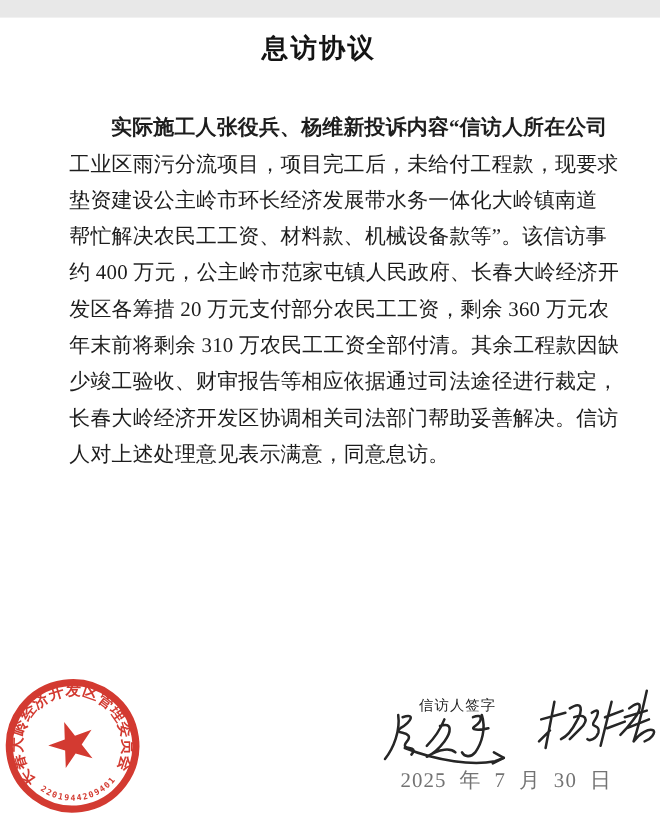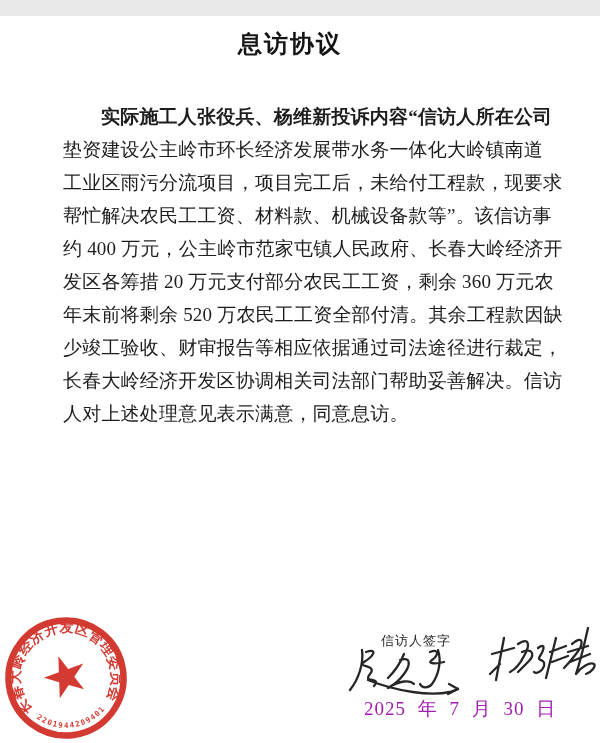--- a/index.html
+++ b/index.html
@@ -70,21 +70,21 @@
     stroke-width:2.3;
     stroke-linecap:round;
     stroke-linejoin:round;
   }
   .doc-date{
     position:absolute;
     left:364px;top:680px;
     font-size:19px;
     letter-spacing:1px;
     word-spacing:6px;
-    color:#a21caf;
+    color:#737373;
   }
   .seal-arc-text{
     font-family:"Liberation Sans","DejaVu Sans",sans-serif;
     font-size:14px;
     font-weight:700;
     letter-spacing:0.4px;
   }
   .seal-num-text{
     font-family:"DejaVu Sans Mono","Liberation Mono",monospace;
     font-size:7.5px;
@@ -94,26 +94,26 @@
 </style>
 </head>
 <body>
 
 <main class="page">
 
   <h1 class="doc-title">息访协议</h1>
 
   <section class="doc-body">
     <div class="line indent">实际施工人张役兵、杨维新投诉内容“信访人所在公司</div>
+    <div class="line">工业区雨污分流项目，项目完工后，未给付工程款，现要求</div>
     <div class="line">垫资建设公主岭市环长经济发展带水务一体化大岭镇南道</div>
-    <div class="line">工业区雨污分流项目，项目完工后，未给付工程款，现要求</div>
     <div class="line">帮忙解决农民工工资、材料款、机械设备款等”。该信访事</div>
     <div class="line">约 400 万元，公主岭市范家屯镇人民政府、长春大岭经济开</div>
     <div class="line">发区各筹措 20 万元支付部分农民工工资，剩余 360 万元农</div>
-    <div class="line">年末前将剩余 520 万农民工工资全部付清。其余工程款因缺</div>
+    <div class="line">年末前将剩余 310 万农民工工资全部付清。其余工程款因缺</div>
     <div class="line">少竣工验收、财审报告等相应依据通过司法途径进行裁定，</div>
     <div class="line">长春大岭经济开发区协调相关司法部门帮助妥善解决。信访</div>
     <div class="line last">人对上述处理意见表示满意，同意息访。</div>
   </section>
 
   <svg class="seal" viewBox="0 0 128 142" role="img" aria-label="长春大岭经济开发区管理委员会">
     <g transform="rotate(-8 64 71)">
       <circle cx="64" cy="71" r="57.5" fill="none" stroke-width="6.5" stroke="#d02c22"></circle>
       <path d="M0,-22 L4.95,-6.81 L20.92,-6.8 L8.01,2.6 L12.93,17.8 L0,8.42 L-12.93,17.8 L-8.01,2.6 L-20.92,-6.8 L-4.95,-6.81 Z" transform="translate(64,70) rotate(-12)" fill="#d02c22"></path>
       <defs>

